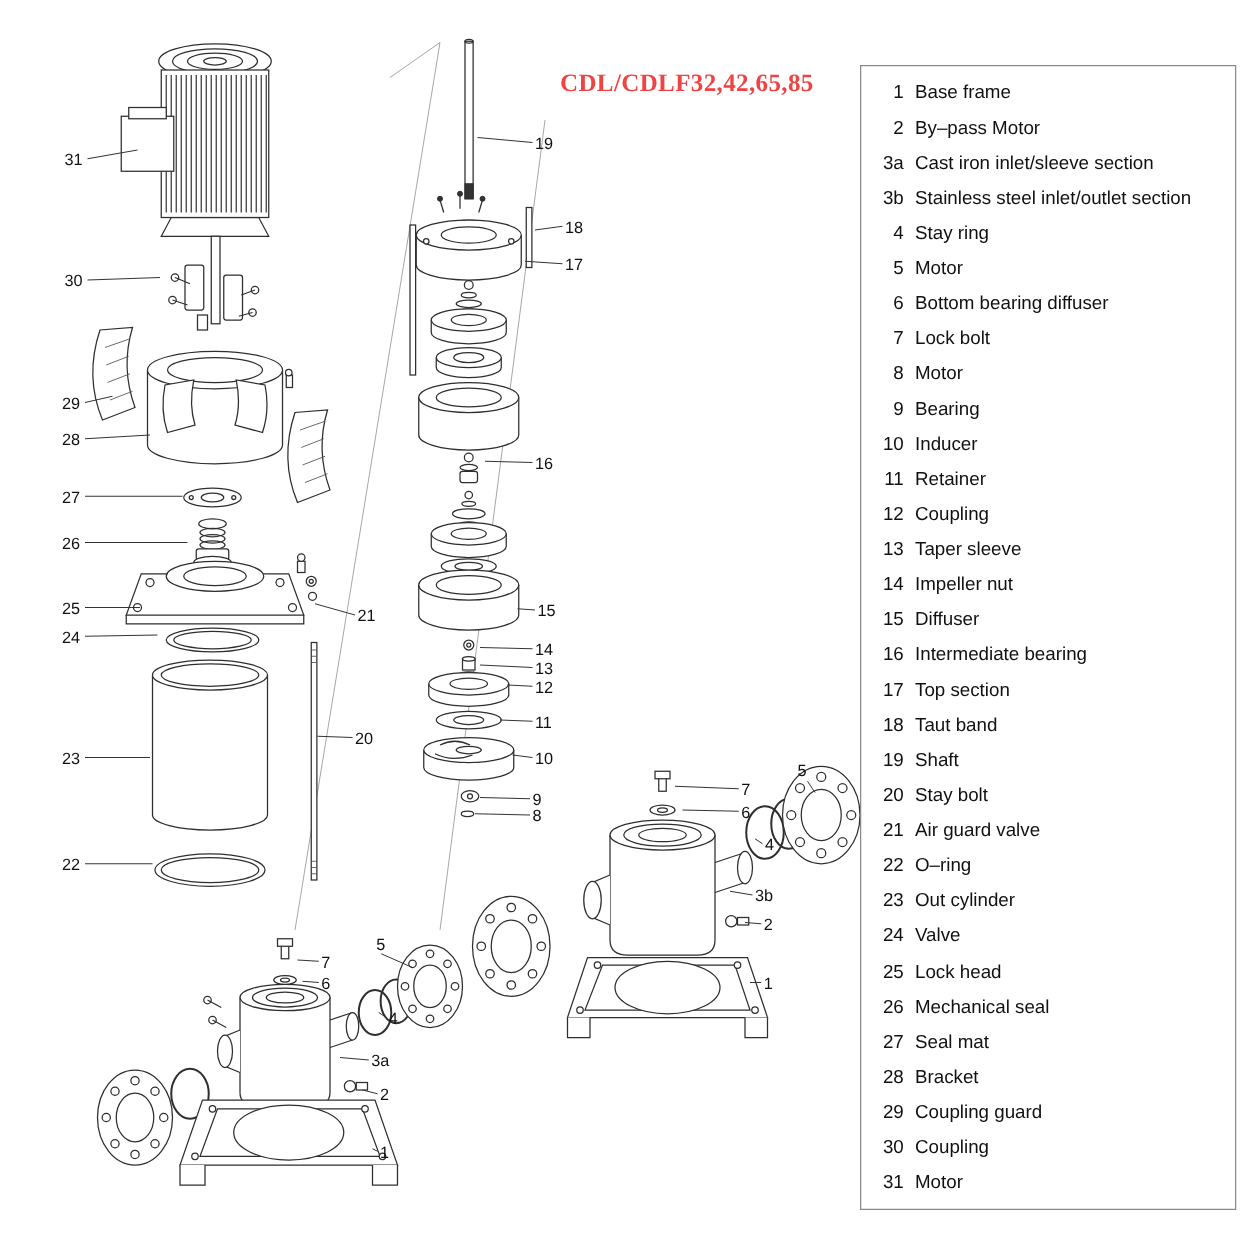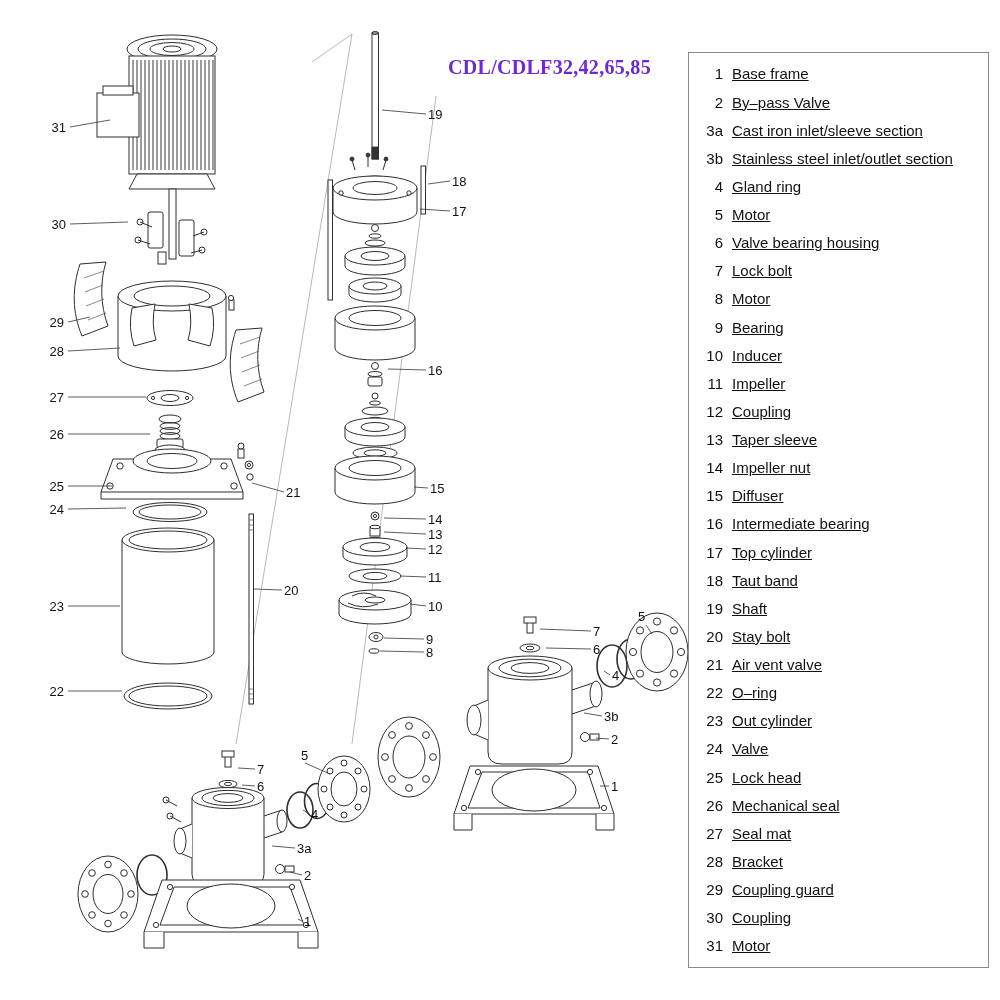--- a/index.html
+++ b/index.html
@@ -1,26 +1,26 @@
 <!DOCTYPE html>
 <html><head>
 <meta charset="utf-8">
 <style>
   html,body{margin:0;padding:0;background:#fff;}
   .stage{position:relative;width:1000px;height:1000px;background:#fff;overflow:hidden;
          font-family:"Liberation Sans",sans-serif;}
   #diagram{position:absolute;left:0;top:0;}
   .title{position:absolute;left:448px;top:56px;font-family:"Liberation Serif",serif;
-         font-weight:bold;font-size:20px;color:#6d28d9;letter-spacing:.3px;}
+         font-weight:bold;font-size:20px;color:#ef4444;letter-spacing:.3px;}
   .parts-panel{position:absolute;left:688px;top:52px;width:301px;height:916px;
          border:1px solid #8a8a8a;box-sizing:border-box;background:#fff;
          padding:7px 4px 7px 0;display:flex;flex-direction:column;justify-content:space-between;}
   .part-row{display:flex;align-items:center;height:27.8px;font-size:15px;color:#111;}
   .part-num{width:34px;text-align:right;margin-right:9px;flex:none;}
-  .part-label{white-space:nowrap;text-decoration:underline;}
+  .part-label{white-space:nowrap;}
   svg .fw{fill:#fff;stroke:#2e2e2e;stroke-width:1;}
   svg .ln{fill:none;stroke:#2e2e2e;stroke-width:1;}
   svg .ln2{fill:none;stroke:#555;stroke-width:.7;}
   svg .dk{fill:#333;stroke:#2e2e2e;stroke-width:.8;}
   svg .ring{fill:none;stroke:#2e2e2e;stroke-width:1.6;}
   svg .fins{fill:none;stroke:#3a3a3a;stroke-width:1;}
   svg .guide{stroke:#9a9a9a;stroke-width:.7;}
   svg .leader{stroke:#333;stroke-width:.8;}
   svg .callout{font-family:"Liberation Sans",sans-serif;font-size:13px;fill:#111;}
 </style>
@@ -472,46 +472,46 @@
 
   <div class="parts-panel">
     <div id="parts-rows" style="display:flex;flex-direction:column;justify-content:space-between;height:100%;">
   <div class="part-row">
     <span class="part-num">1</span>
     <span class="part-label">Base frame</span>
   </div>
 
   <div class="part-row">
     <span class="part-num">2</span>
-    <span class="part-label">By–pass Valve</span>
+    <span class="part-label">By–pass Motor</span>
   </div>
 
   <div class="part-row">
     <span class="part-num">3a</span>
     <span class="part-label">Cast iron inlet/sleeve section</span>
   </div>
 
   <div class="part-row">
     <span class="part-num">3b</span>
     <span class="part-label">Stainless steel inlet/outlet section</span>
   </div>
 
   <div class="part-row">
     <span class="part-num">4</span>
-    <span class="part-label">Gland ring</span>
+    <span class="part-label">Stay ring</span>
   </div>
 
   <div class="part-row">
     <span class="part-num">5</span>
     <span class="part-label">Motor</span>
   </div>
 
   <div class="part-row">
     <span class="part-num">6</span>
-    <span class="part-label">Valve bearing housing</span>
+    <span class="part-label">Bottom bearing diffuser</span>
   </div>
 
   <div class="part-row">
     <span class="part-num">7</span>
     <span class="part-label">Lock bolt</span>
   </div>
 
   <div class="part-row">
     <span class="part-num">8</span>
     <span class="part-label">Motor</span>
@@ -522,21 +522,21 @@
     <span class="part-label">Bearing</span>
   </div>
 
   <div class="part-row">
     <span class="part-num">10</span>
     <span class="part-label">Inducer</span>
   </div>
 
   <div class="part-row">
     <span class="part-num">11</span>
-    <span class="part-label">Impeller</span>
+    <span class="part-label">Retainer</span>
   </div>
 
   <div class="part-row">
     <span class="part-num">12</span>
     <span class="part-label">Coupling</span>
   </div>
 
   <div class="part-row">
     <span class="part-num">13</span>
     <span class="part-label">Taper sleeve</span>
@@ -552,41 +552,41 @@
     <span class="part-label">Diffuser</span>
   </div>
 
   <div class="part-row">
     <span class="part-num">16</span>
     <span class="part-label">Intermediate bearing</span>
   </div>
 
   <div class="part-row">
     <span class="part-num">17</span>
-    <span class="part-label">Top cylinder</span>
+    <span class="part-label">Top section</span>
   </div>
 
   <div class="part-row">
     <span class="part-num">18</span>
     <span class="part-label">Taut band</span>
   </div>
 
   <div class="part-row">
     <span class="part-num">19</span>
     <span class="part-label">Shaft</span>
   </div>
 
   <div class="part-row">
     <span class="part-num">20</span>
     <span class="part-label">Stay bolt</span>
   </div>
 
   <div class="part-row">
     <span class="part-num">21</span>
-    <span class="part-label">Air vent valve</span>
+    <span class="part-label">Air guard valve</span>
   </div>
 
   <div class="part-row">
     <span class="part-num">22</span>
     <span class="part-label">O–ring</span>
   </div>
 
   <div class="part-row">
     <span class="part-num">23</span>
     <span class="part-label">Out cylinder</span>

